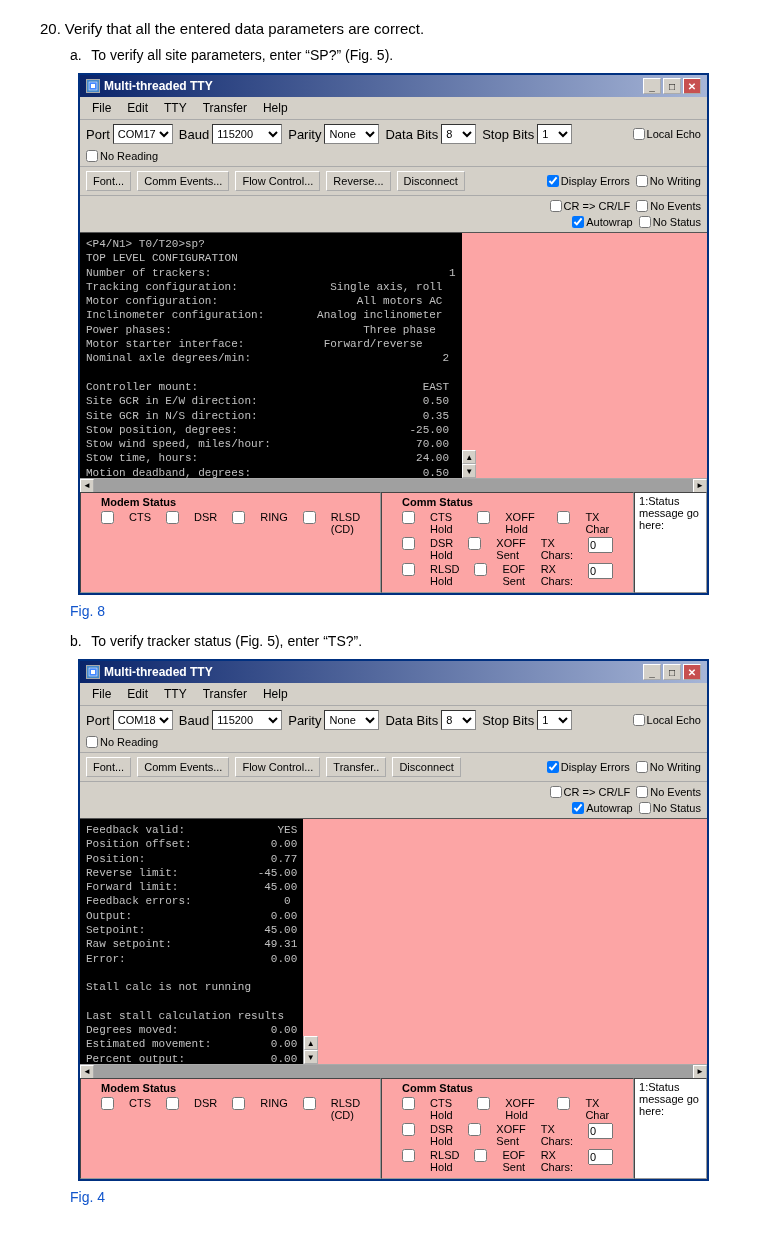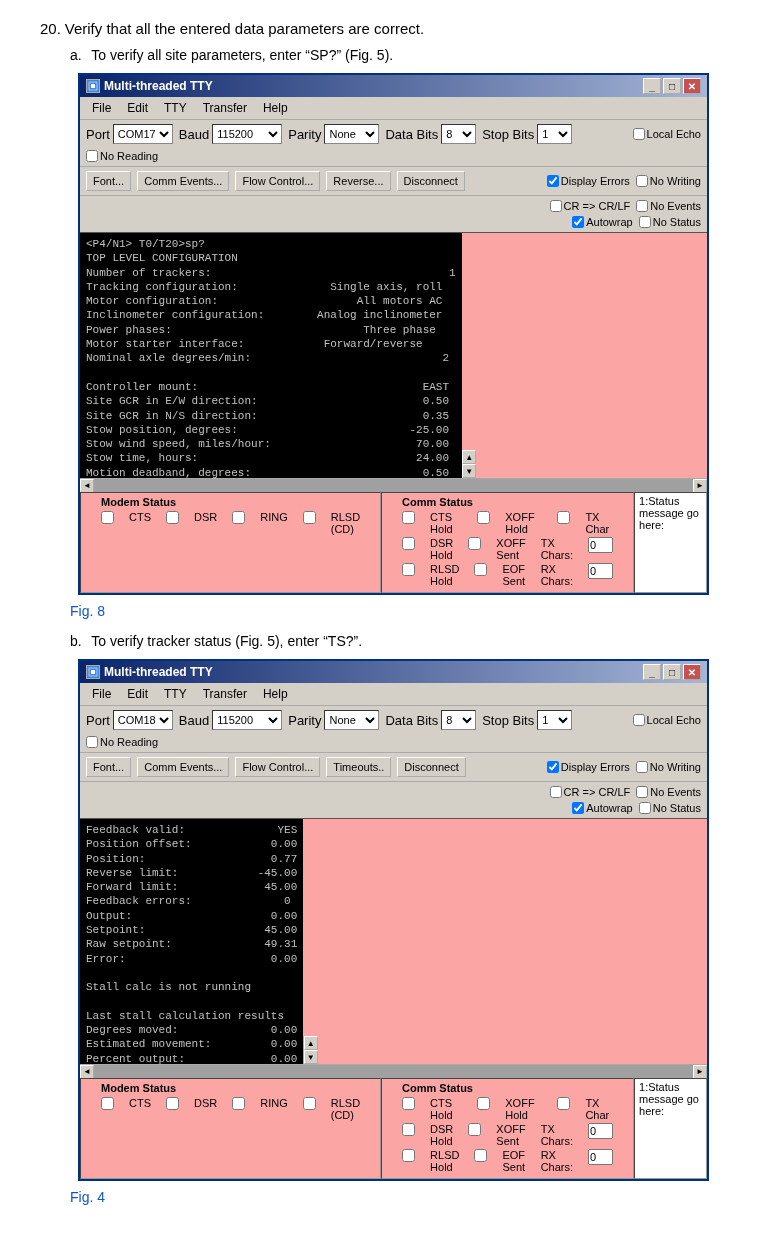--- a/index.html
+++ b/index.html
@@ -541,21 +541,21 @@
     <div class="check-item">
       <input type="checkbox" style="">
       <label>No Reading</label>
     </div>
   </div>
 
   <div class="tty-toolbar" style="border-bottom:1px solid #aaa;">
     <button class="toolbar-btn">Font...</button>
     <button class="toolbar-btn">Comm Events...</button>
     <button class="toolbar-btn">Flow Control...</button>
-    <button class="toolbar-btn">Timeouts..</button>
+    <button class="toolbar-btn">Transfer..</button>
     <button class="toolbar-btn">Disconnect</button>
     <div style="flex:1"></div>
     <div class="check-item">
       <input type="checkbox" checked="" style="">
       <label>Display Errors</label>
     </div>
     <div class="check-item">
       <input type="checkbox" style="">
       <label>No Writing</label>
     </div>

